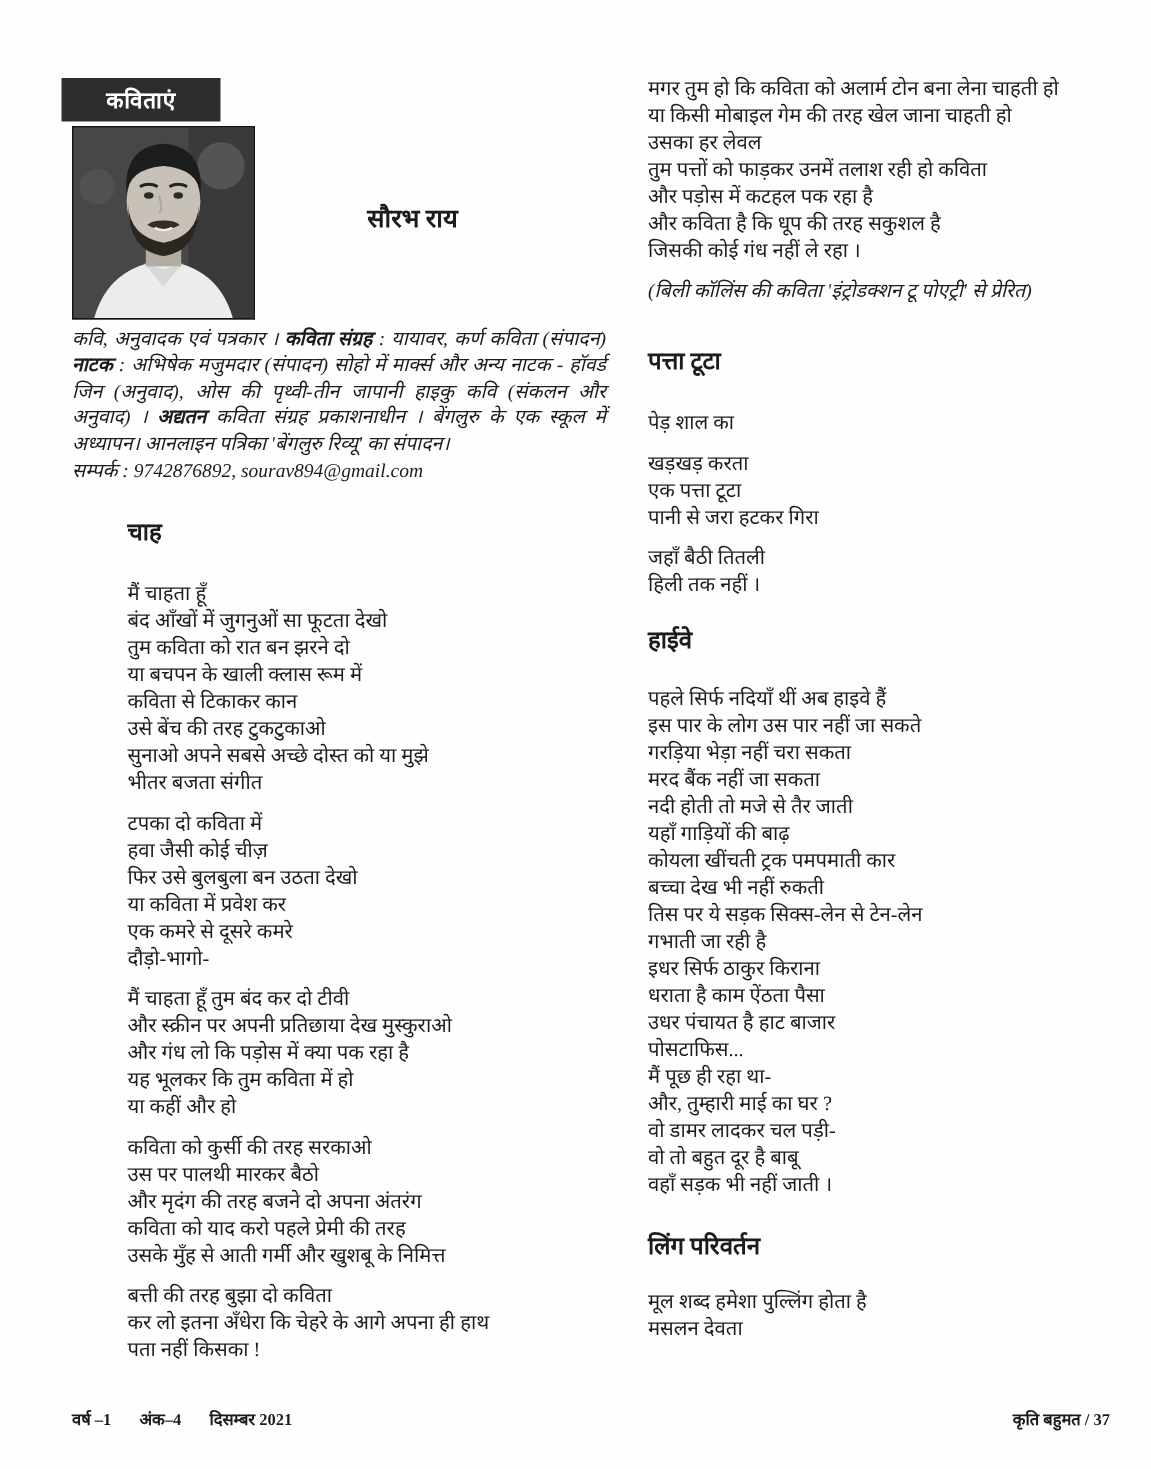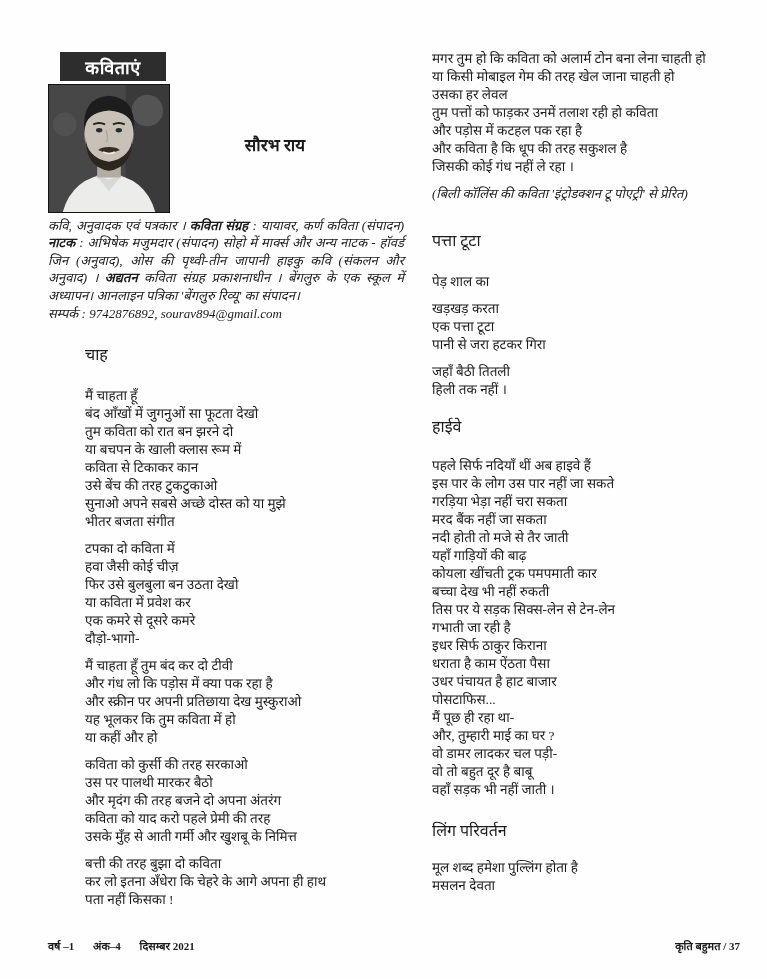--- a/index.html
+++ b/index.html
@@ -2,42 +2,42 @@
 <html><head>
 <meta charset="utf-8">
 <style>
   html,body{margin:0;padding:0;background:#ffffff;}
   .page{
     position:relative;width:767px;height:979px;background:#fefefe;
     font-family:"Liberation Serif","DejaVu Serif",serif;color:#1c1c1c;overflow:hidden;
   }
   
   .section-badge{
-    position:absolute;left:60px;top:52px;width:106px;height:29px;
+    position:absolute;left:41px;top:52px;width:106px;height:29px;
     background:#2d2d2d;color:#ffffff;display:flex;align-items:center;justify-content:center;
-    font-weight:bold;font-size:18px;letter-spacing:.5px;
+    font-weight:bold;font-size:15px;letter-spacing:.5px;
   }
   .photo{
     position:absolute;left:48px;top:84px;width:122px;height:129px;
     border:1px solid #141414;box-sizing:border-box;background:#4a4a4a;
   }
   .photo svg{display:block;width:100%;height:100%;}
   .author-name{
     position:absolute;left:185px;top:133px;width:180px;text-align:center;
     font-weight:bold;font-size:17px;
   }
   
   .bio{
     position:absolute;left:48px;top:217px;width:356px;
     font-style:italic;font-size:13px;line-height:17.4px;text-align:justify;
   }
   .bio .bold{font-weight:bold;}
   .contact{margin-top:1px;text-align:left;}
   
-  .poem-title{font-weight:normal;font-size:16px;}
+  .poem-title{font-weight:bold;font-size:16px;}
   .pline{font-size:13.5px;line-height:18px;white-space:nowrap;}
   .stanza{margin-bottom:9px;}
   .left-poem{position:absolute;left:85px;top:343px;width:320px;}
   .left-poem .poem-title{margin-bottom:22px;}
   .right-col{position:absolute;left:432px;top:50px;width:325px;}
   .attribution{font-style:italic;font-size:13px;line-height:18px;margin-top:1px;white-space:nowrap;}
   .rtitle-1{margin-top:26px;margin-bottom:22px;}
   .rtitle-2{margin-top:16px;margin-bottom:20px;}
   .rtitle-3{margin-top:20px;margin-bottom:18px;}
   
@@ -102,22 +102,22 @@
         <div class="stanza">
           <div class="pline">टपका दो कविता में</div>
           <div class="pline">हवा जैसी कोई चीज़</div>
           <div class="pline">फिर उसे बुलबुला बन उठता देखो</div>
           <div class="pline">या कविता में प्रवेश कर</div>
           <div class="pline">एक कमरे से दूसरे कमरे</div>
           <div class="pline">दौड़ो-भागो-</div>
         </div>
         <div class="stanza">
           <div class="pline">मैं चाहता हूँ तुम बंद कर दो टीवी</div>
+          <div class="pline">और स्क्रीन  पर अपनी प्रतिछाया देख मुस्कुराओ</div>
           <div class="pline">और गंध लो कि पड़ोस में क्या पक रहा है</div>
-          <div class="pline">और स्क्रीन  पर अपनी प्रतिछाया देख मुस्कुराओ</div>
           <div class="pline">यह भूलकर कि तुम कविता में  हो</div>
           <div class="pline">या कहीं और हो</div>
         </div>
         <div class="stanza">
           <div class="pline">कविता को कुर्सी की तरह सरकाओ</div>
           <div class="pline">उस पर पालथी मारकर बैठो</div>
           <div class="pline">और मृदंग की तरह बजने दो अपना अंतरंग</div>
           <div class="pline">कविता को याद करो पहले प्रेमी की तरह</div>
           <div class="pline">उसके मुँह से आती गर्मी  और खुशबू के निमित्त</div>
         </div>

